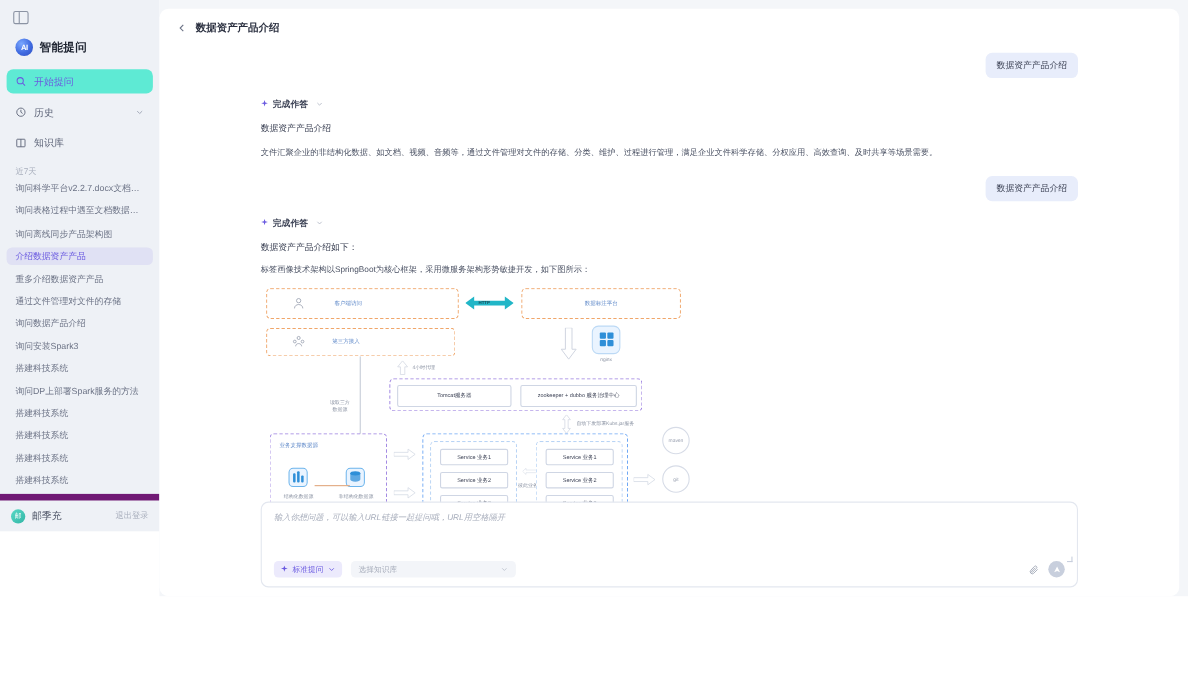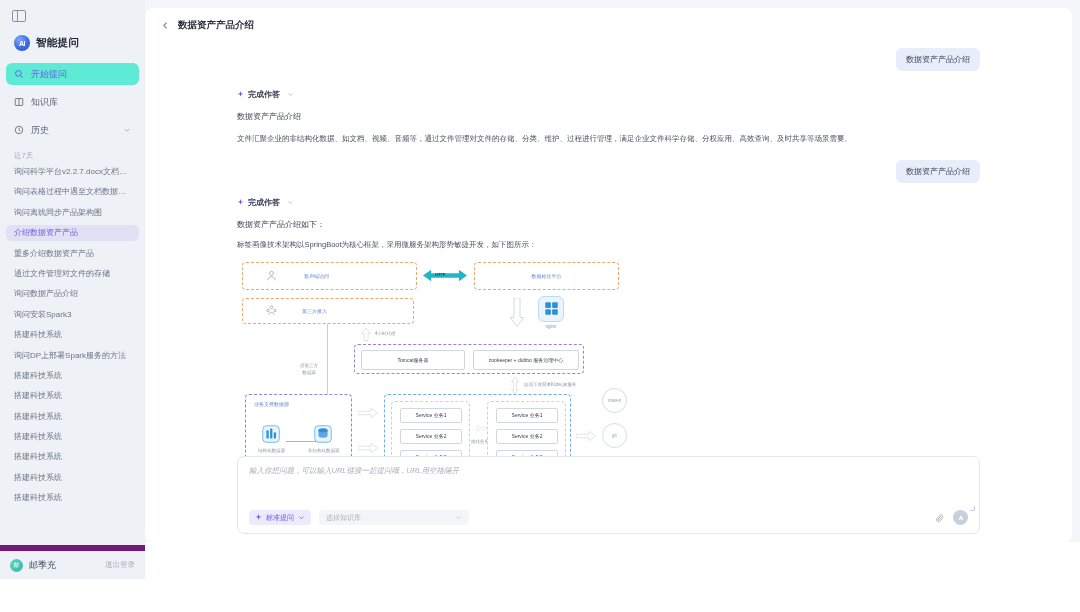--- a/index.html
+++ b/index.html
@@ -6,21 +6,21 @@
   html, body {
     width: 1080px; height: 612px;
     background: #ffffff;
     font-family: "Liberation Sans", "DejaVu Sans", sans-serif;
     overflow: hidden;
   }
   .app { position: relative; width: 1080px; height: 612px; background:#fff; }
 
   
   .sidebar {
-    position: absolute; left:0; top:0; width:145px; height:579px;
+    position: absolute; left:0; top:0; width:145px; height:483px;
     background:#eef1f6;
     display:flex; flex-direction:column;
   }
   .sb-top { padding:10px 12px 0 12px; }
   .panel-icon {
     width:14px; height:12px; border:1.2px solid #8b93a3; border-radius:2px;
     position:relative;
   }
   .panel-icon::after{
     content:""; position:absolute; left:4px; top:0; bottom:0; width:1.2px; background:#8b93a3;
@@ -186,34 +186,34 @@
     <nav class="nav">
       <div class="nav-item active">
         <svg class="ic" viewBox="0 0 16 16" fill="none" stroke="currentColor" stroke-width="1.5">
           <circle cx="7" cy="7" r="4.5"></circle>
             <path d="M10.5 10.5L14 14"></path>
         </svg>
         <span class="lbl">开始提问</span>
       </div>
       <div class="nav-item">
         <svg class="ic" viewBox="0 0 16 16" fill="none" stroke="currentColor" stroke-width="1.3">
-          <rect x="2" y="2.5" width="12" height="11" rx="1"></rect>
-            <path d="M8 2.5v11"></path>
-        </svg>
-        <span class="lbl">知识库</span>
-      </div>
-      <div class="nav-item">
-        <svg class="ic" viewBox="0 0 16 16" fill="none" stroke="currentColor" stroke-width="1.3">
           <circle cx="8" cy="8" r="6"></circle>
             <path d="M8 4.5V8l2.5 1.8"></path>
         </svg>
         <span class="lbl">历史</span>
         <svg class="chev" viewBox="0 0 16 16" fill="none" stroke="currentColor" stroke-width="1.6">
           <path d="M3.5 6L8 10.5 12.5 6"></path>
         </svg>
+      </div>
+      <div class="nav-item">
+        <svg class="ic" viewBox="0 0 16 16" fill="none" stroke="currentColor" stroke-width="1.3">
+          <rect x="2" y="2.5" width="12" height="11" rx="1"></rect>
+            <path d="M8 2.5v11"></path>
+        </svg>
+        <span class="lbl">知识库</span>
       </div>
     </nav>
 
     <div class="sec-title">近7天</div>
 
     <div class="hist">
       <div class="hist-item">询问科学平台v2.2.7.docx文档版...</div>
       <div class="hist-item">询问表格过程中遇至文档数据处...</div>
       <div class="hist-item">询问离线同步产品架构图</div>
       <div class="hist-item active">介绍数据资产产品</div>

